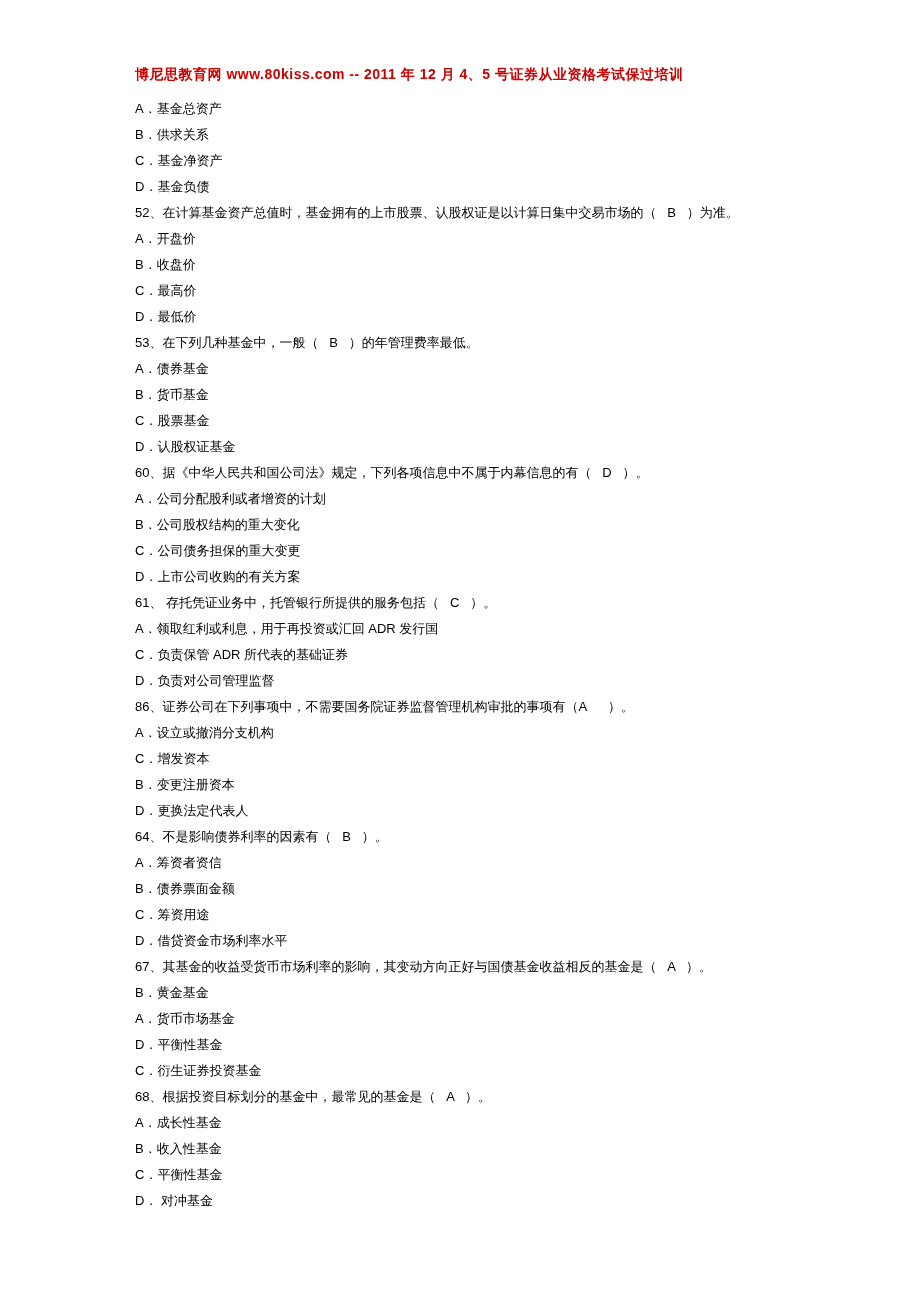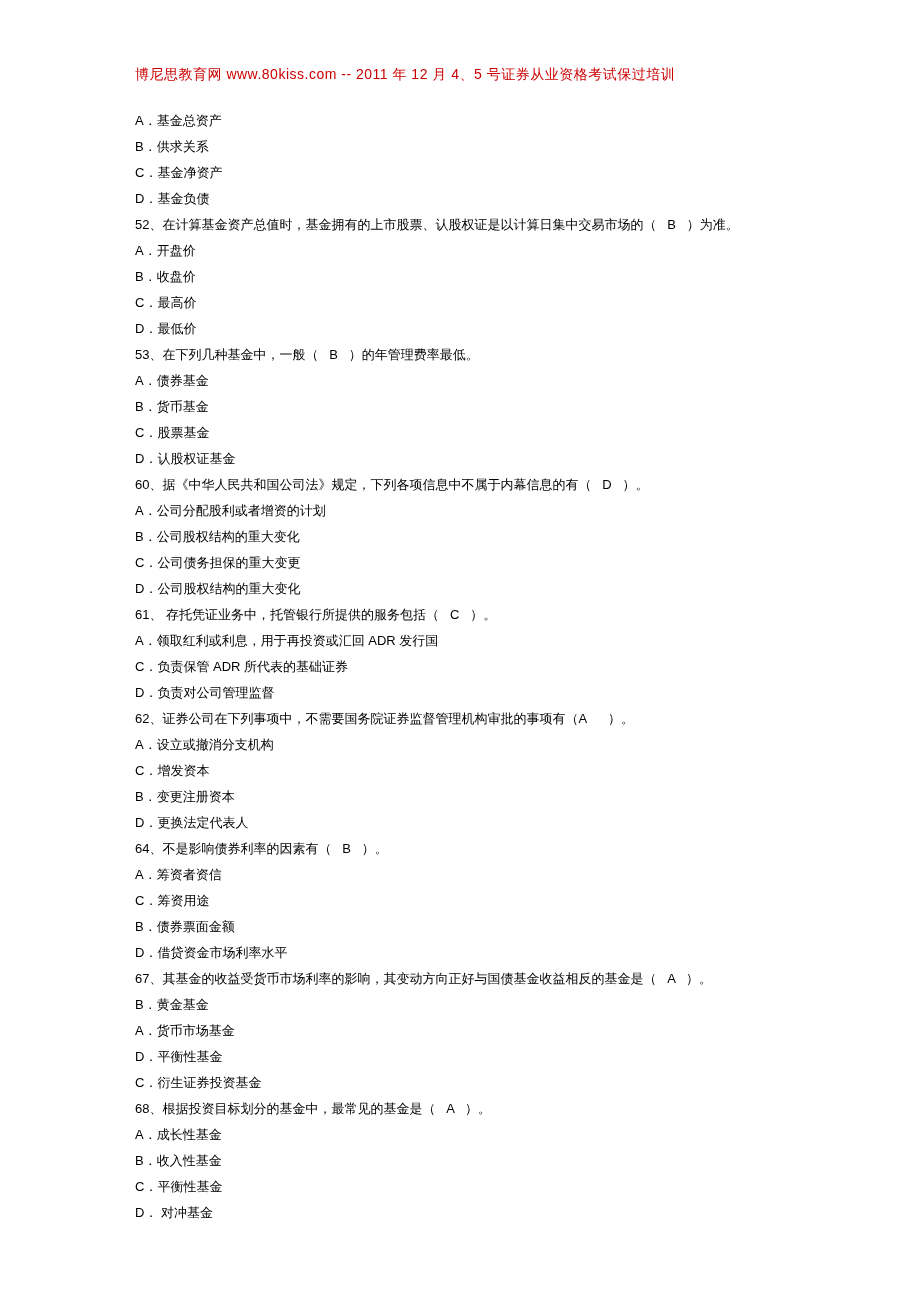--- a/index.html
+++ b/index.html
@@ -8,23 +8,23 @@
       margin: 0;
       padding: 60px 120px 60px 135px;
       width: 920px;
       box-sizing: border-box;
       color: #000;
       font-size: 13px;
       line-height: 2.0;
     }
     .header-title {
       color: #cc0000;
-      font-weight: normal;
+      font-weight: bold;
       font-size: 14px;
-      margin-bottom: 20px;
+      margin-bottom: 8px;
       letter-spacing: 0.5px;
     }
     .line {
       white-space: pre-wrap;
     }
   </style>
 </head>
 <body>
 
 <div class="header-title">博尼思教育网 www.80kiss.com -- 2011 年 12 月 4、5 号证券从业资格考试保过培训</div>
@@ -41,34 +41,34 @@
     <div class="line">D．最低价</div>
     <div class="line">53、在下列几种基金中，一般（   B   ）的年管理费率最低。</div>
     <div class="line">A．债券基金</div>
     <div class="line">B．货币基金</div>
     <div class="line">C．股票基金</div>
     <div class="line">D．认股权证基金</div>
     <div class="line">60、据《中华人民共和国公司法》规定，下列各项信息中不属于内幕信息的有（   D   ）。</div>
     <div class="line">A．公司分配股利或者增资的计划</div>
     <div class="line">B．公司股权结构的重大变化</div>
     <div class="line">C．公司债务担保的重大变更</div>
-    <div class="line">D．公司股权结构的重大变化</div>
+    <div class="line">D．上市公司收购的有关方案</div>
     <div class="line">61、 存托凭证业务中，托管银行所提供的服务包括（   C   ）。</div>
     <div class="line">A．领取红利或利息，用于再投资或汇回 ADR 发行国</div>
     <div class="line">C．负责保管 ADR 所代表的基础证券</div>
     <div class="line">D．负责对公司管理监督</div>
-    <div class="line">62、证券公司在下列事项中，不需要国务院证券监督管理机构审批的事项有（A      ）。</div>
+    <div class="line">86、证券公司在下列事项中，不需要国务院证券监督管理机构审批的事项有（A      ）。</div>
     <div class="line">A．设立或撤消分支机构</div>
     <div class="line">C．增发资本</div>
     <div class="line">B．变更注册资本</div>
     <div class="line">D．更换法定代表人</div>
     <div class="line">64、不是影响债券利率的因素有（   B   ）。</div>
     <div class="line">A．筹资者资信</div>
+    <div class="line">B．债券票面金额</div>
     <div class="line">C．筹资用途</div>
-    <div class="line">B．债券票面金额</div>
     <div class="line">D．借贷资金市场利率水平</div>
     <div class="line">67、其基金的收益受货币市场利率的影响，其变动方向正好与国债基金收益相反的基金是（   A   ）。</div>
     <div class="line">B．黄金基金</div>
     <div class="line">A．货币市场基金</div>
     <div class="line">D．平衡性基金</div>
     <div class="line">C．衍生证券投资基金</div>
     <div class="line">68、根据投资目标划分的基金中，最常见的基金是（   A   ）。</div>
     <div class="line">A．成长性基金</div>
     <div class="line">B．收入性基金</div>
     <div class="line">C．平衡性基金</div>

